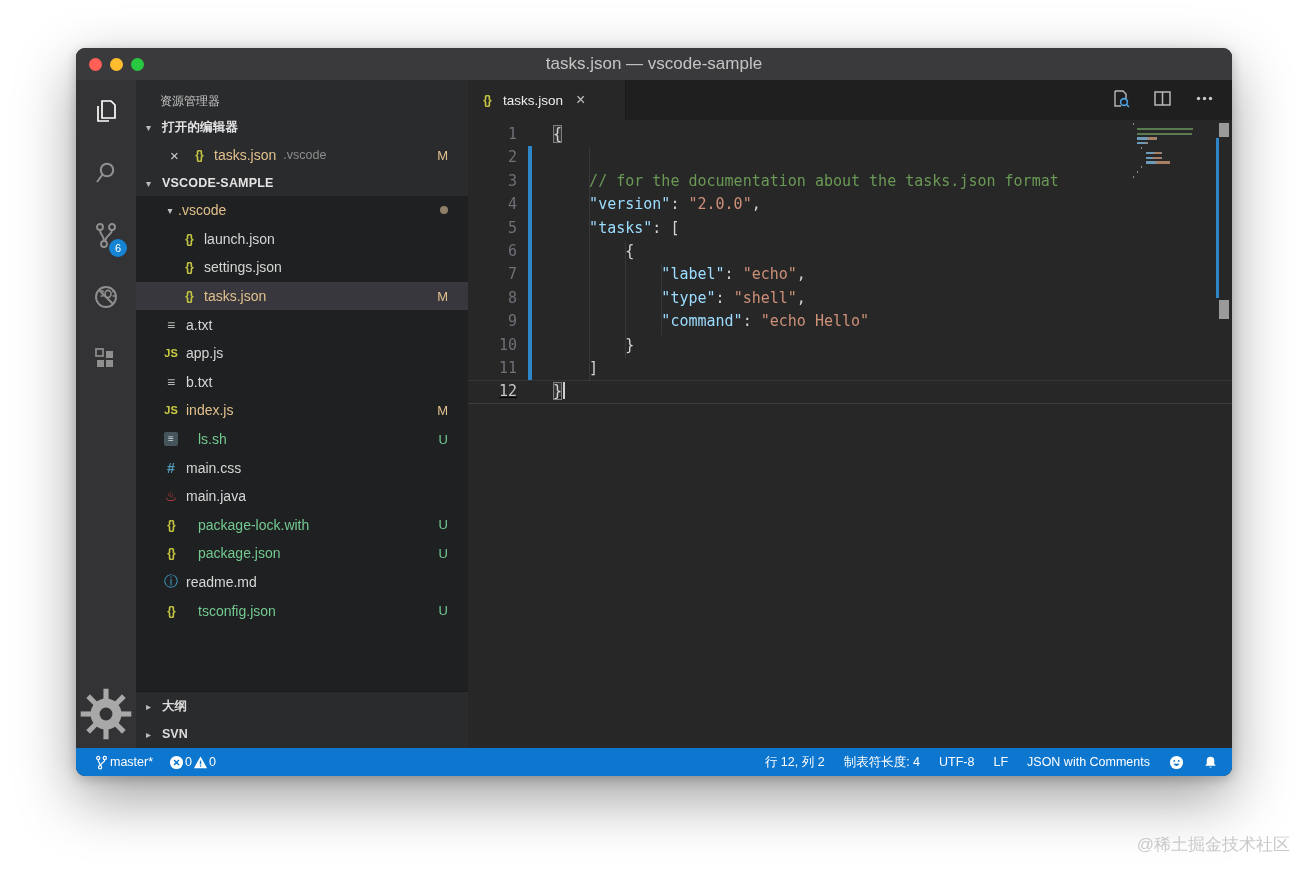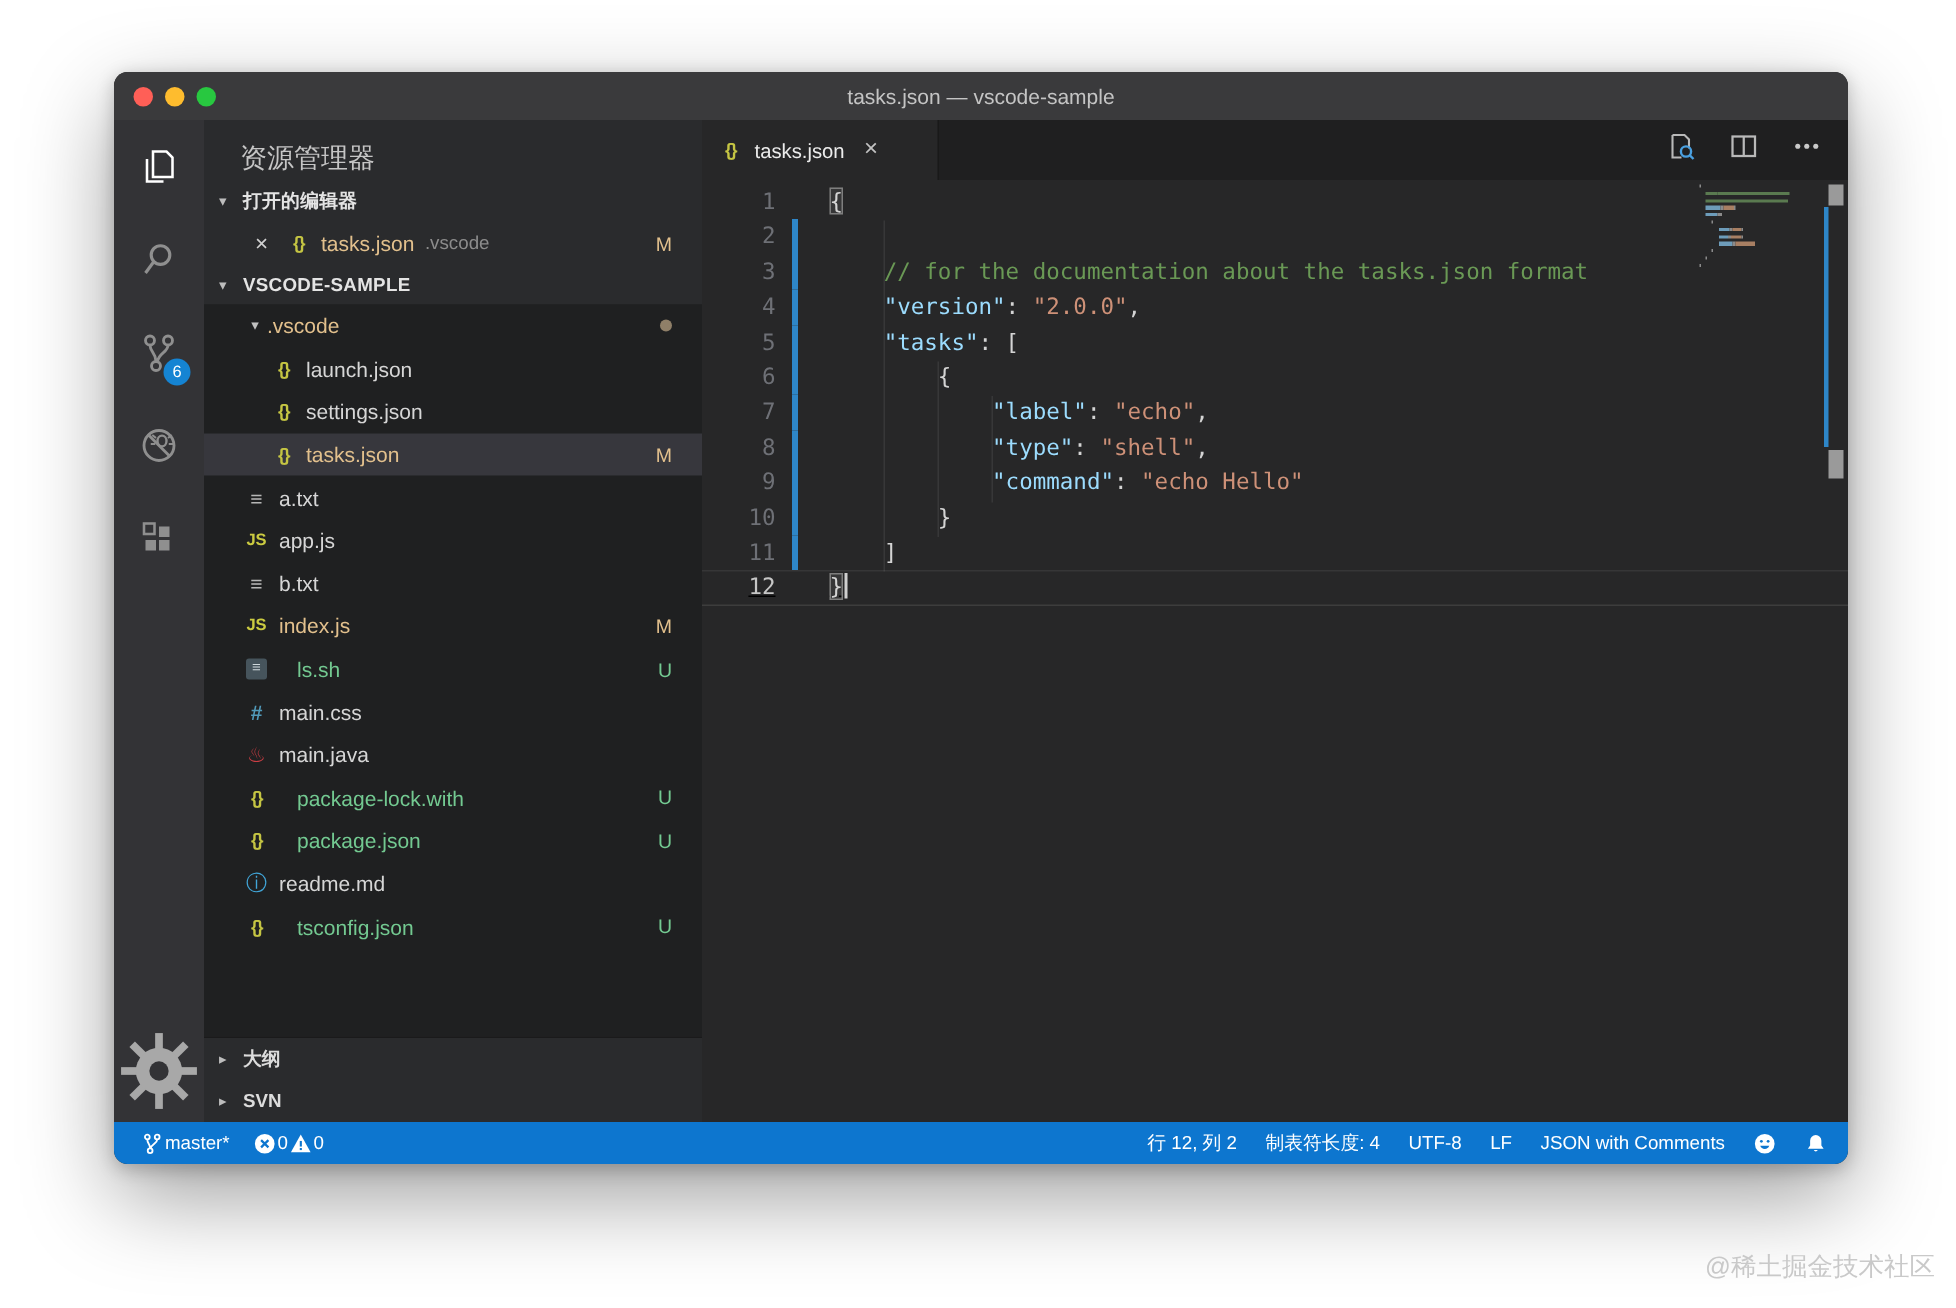--- a/index.html
+++ b/index.html
@@ -8,37 +8,37 @@
 
   .window { position:absolute; left:76px; top:48px; width:1156px; height:728px;
     border-radius:9px; overflow:hidden; background:#272728;
     box-shadow:0 22px 60px rgba(0,0,0,.38), 0 3px 12px rgba(0,0,0,.22); }
 
   
   .titlebar { height:32px; background:#3a3a3c; display:flex; align-items:center; position:relative; }
   .traffic { display:flex; gap:8px; margin-left:13px; }
   .tl { width:13px; height:13px; border-radius:50%; }
   .tl.red{ background:#ff5f57; } .tl.yellow{ background:#febc2e; } .tl.green{ background:#28c840; }
-  .title-text { position:absolute; left:0; right:0; text-align:center; font-size:14px; color:#c4c4c4; }
+  .title-text { position:absolute; left:0; right:0; text-align:center; font-size:17px; color:#c4c4c4; }
 
   
   .main { display:flex; height:668px; }
 
   
   .activitybar { width:60px; background:#333336; display:flex; flex-direction:column; align-items:center; position:relative; flex:none; }
   .ab-item { width:60px; height:62px; display:flex; align-items:center; justify-content:center; position:relative; }
   .ab-item svg { width:28px; height:28px; }
   .ab-badge { position:absolute; right:9px; bottom:9px; min-width:18px; height:18px; border-radius:50%;
     background:#1584d3; color:#fff; font-size:11px; display:flex; align-items:center; justify-content:center; }
   .ab-settings { position:absolute; bottom:8px; left:0; width:60px; height:52px; display:flex; align-items:center; justify-content:center; }
 
   
   .sidebar { width:332px; background:#1f2021; display:flex; flex-direction:column; flex:none; position:relative; }
   .sb-top { background:#2a2b2d; flex:none; }
-  .sb-title { padding:13px 0 4px 24px; font-size:18px; color:#c5c5c5; }
+  .sb-title { padding:13px 0 4px 24px; font-size:12px; color:#c5c5c5; }
   .sb-header { height:26px; display:flex; align-items:center; padding-left:10px; font-size:12.5px; font-weight:700; color:#e4e4e4; letter-spacing:.2px; }
   .sb-header .twisty { width:16px; font-size:10px; color:#bdbdbd; }
   .oe-row { height:30px; display:flex; align-items:center; padding-left:34px; font-size:14px; color:#d6d6d6; }
   .oe-close { width:20px; color:#d0d0d0; font-size:15px; }
   .fi { width:18px; text-align:center; margin-right:6px; font-size:12px; flex:none; }
   .fi.braces { color:#c5c543; font-weight:700; letter-spacing:-1px; }
   .fi.textic { color:#b6b6b6; font-size:14px; }
   .fi.jsic { color:#cbcb41; font-weight:700; font-size:11px; }
   .fi.shic { background:#46545c; color:#cfd8dc; font-size:10px; width:14px; height:14px; line-height:14px; border-radius:2px; margin-left:2px; margin-right:8px;}
   .fi.cssic { color:#519aba; font-weight:700; font-size:14px; }

